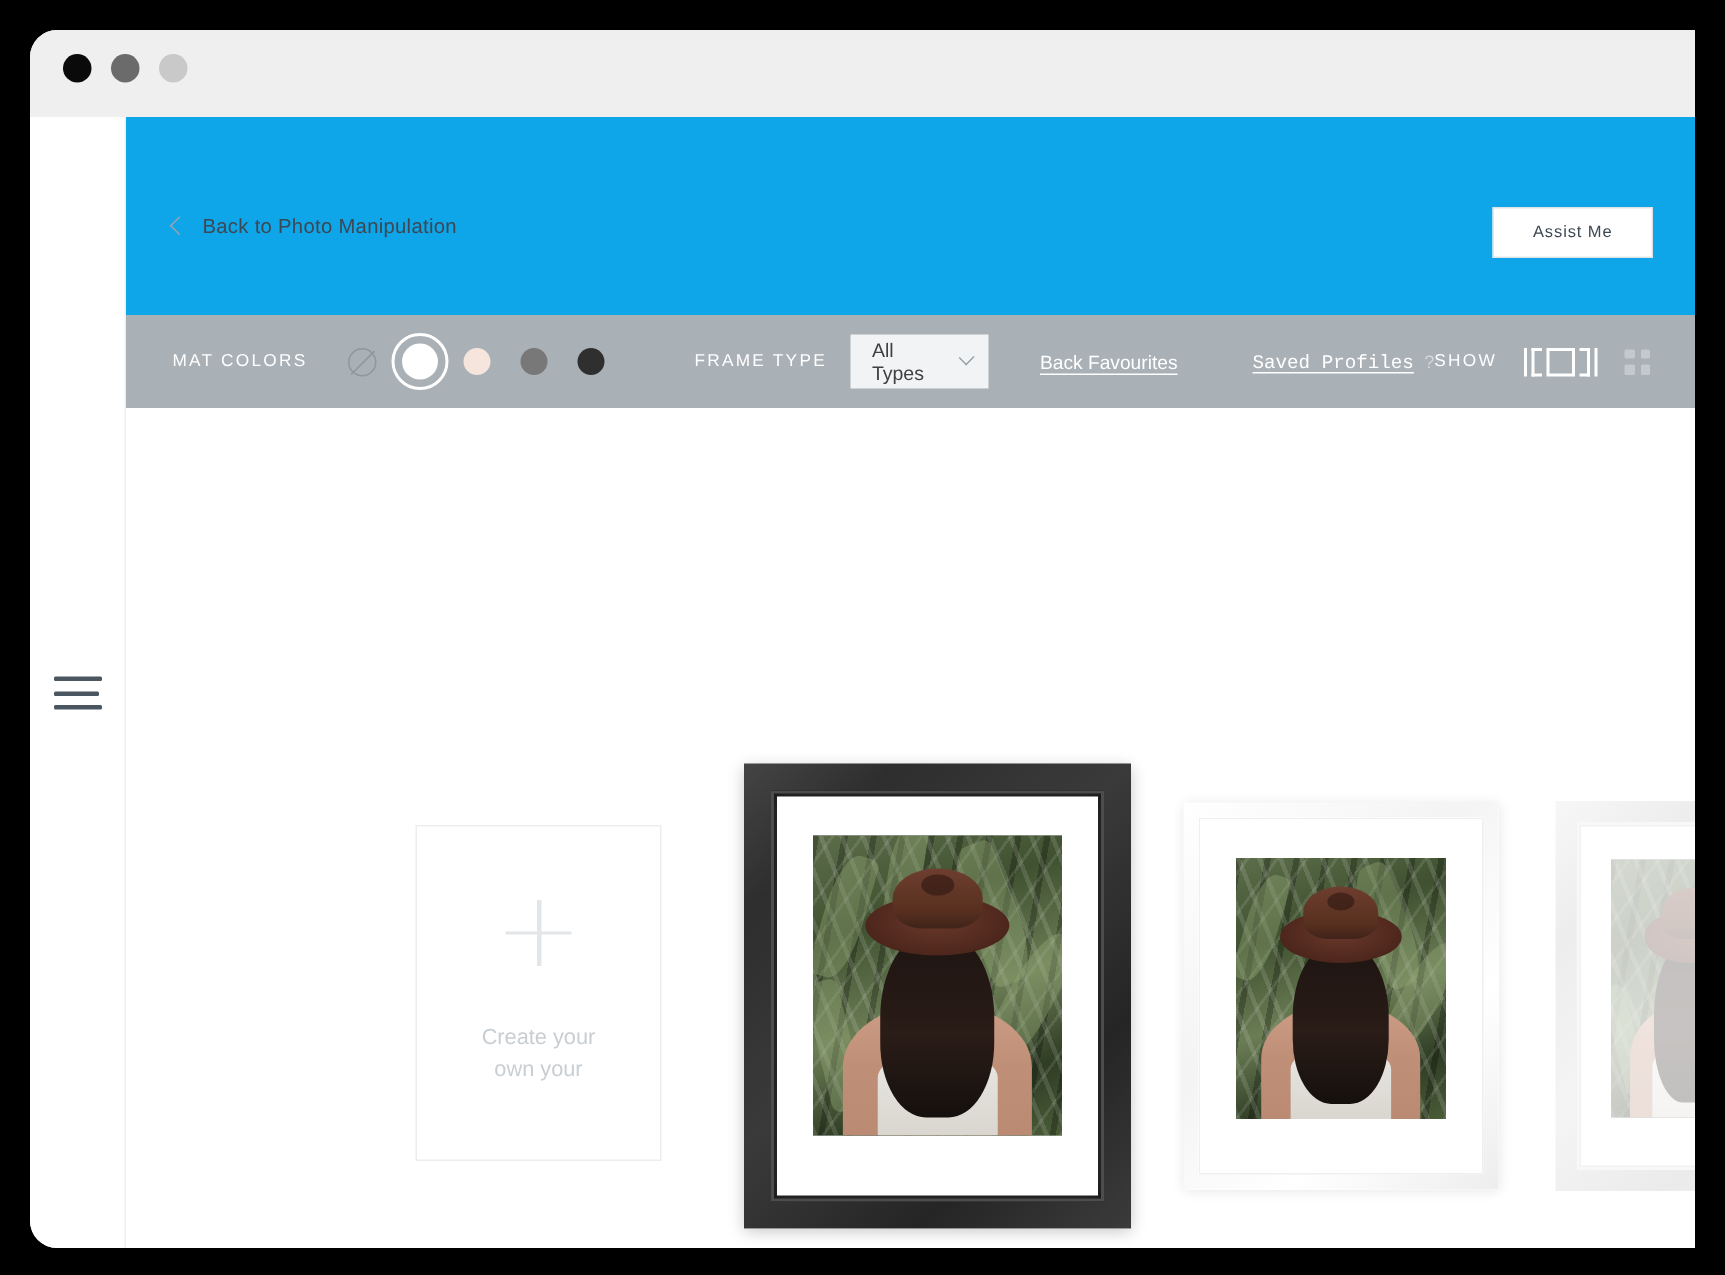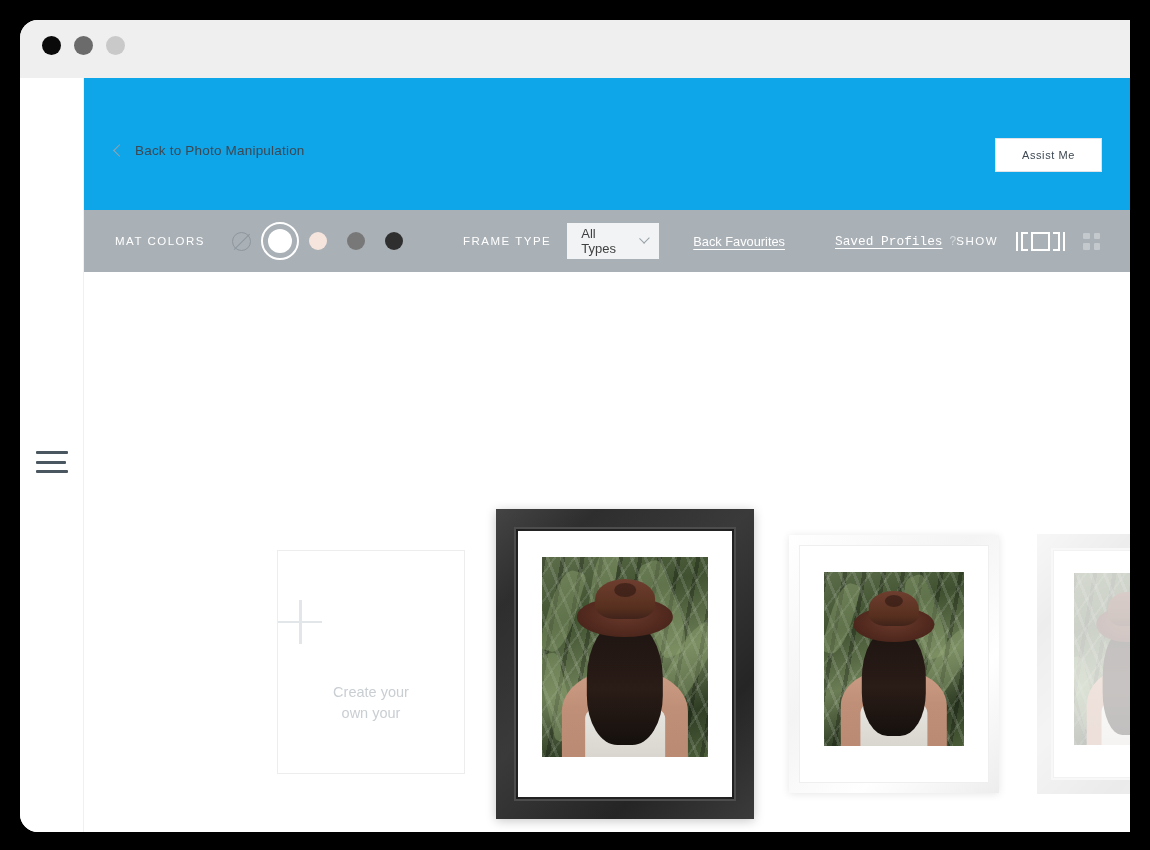--- a/index.html
+++ b/index.html
@@ -165,24 +165,24 @@
     display: grid; grid-template-columns: 1fr 1fr; grid-template-rows: 1fr 1fr; gap: 4px;
   }
   .view-grid span { background: #c3c9cd; border-radius: 1px; }
 
   
   .content { position: relative; height: 560px; background: #ffffff; }
 
   
   .create-card {
     position: absolute; left: 193px; top: 278px;
-    width: 188px; height: 224px;
+    width: 164px; height: 224px;
     border: 1px solid #ededed;
     display: flex; flex-direction: column;
-    justify-content: center;
+    align-items: center; justify-content: center;
     cursor: pointer;
   }
   .plus { position: relative; width: 44px; height: 44px; margin-bottom: 38px; }
   .plus::before, .plus::after {
     content: ""; position: absolute; background: #e3e6e8;
   }
   .plus::before { left: 0; top: 21px; width: 44px; height: 2.5px; }
   .plus::after { left: 21px; top: 0; width: 2.5px; height: 44px; }
   .create-text {
     color: #c9ced2; font-size: 14.5px; line-height: 1.45; text-align: center;

